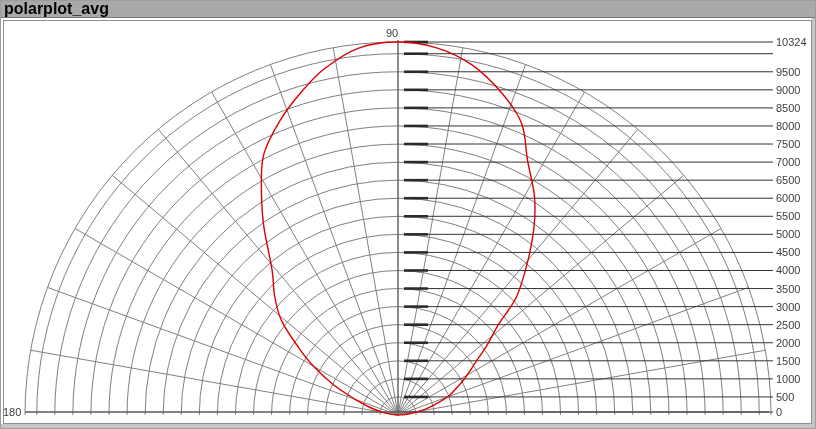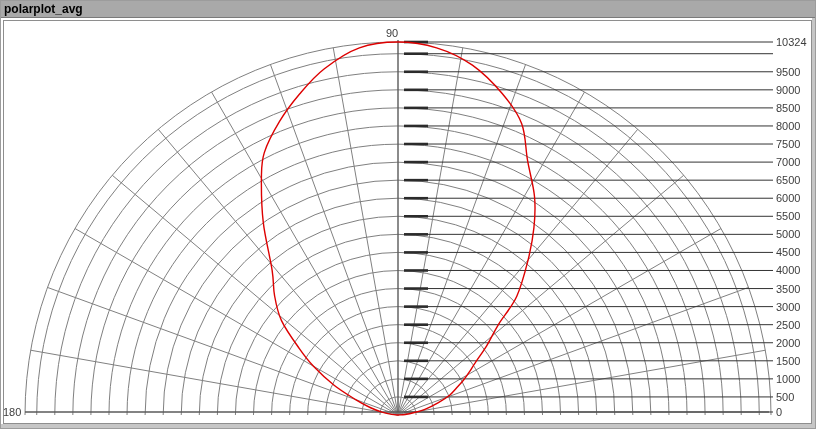--- a/index.html
+++ b/index.html
@@ -8,21 +8,21 @@
     width:816px;height:429px;
     box-sizing:border-box;
     background:#ffffff;
     border:1px solid #9c9c9c;
     overflow:hidden;
   }
   .titlebar{
     position:absolute;left:0;top:0;right:0;height:16px;
     background:#a9a9a9;
     border-bottom:1px solid #7a7a7a;
-    font-size:12px;font-weight:bold;color:#000;
+    font-size:16px;font-weight:bold;color:#000;
     line-height:16px;padding-left:3px;
     user-select:none;
   }
   .edge-bottom{position:absolute;left:0;right:0;bottom:0;height:4px;background:#c6c6c6;}
   .edge-right{position:absolute;top:17px;bottom:0;right:0;width:3px;background:#c6c6c6;}
   .plot-frame{
     position:absolute;left:2px;top:19px;right:3px;bottom:4px;
     border:1px solid #8e8e8e;background:#ffffff;
   }
   svg.plot{position:absolute;left:0;top:0;width:816px;height:429px;pointer-events:none;}

